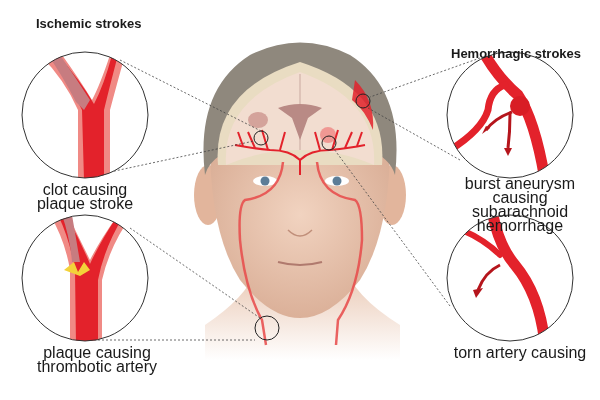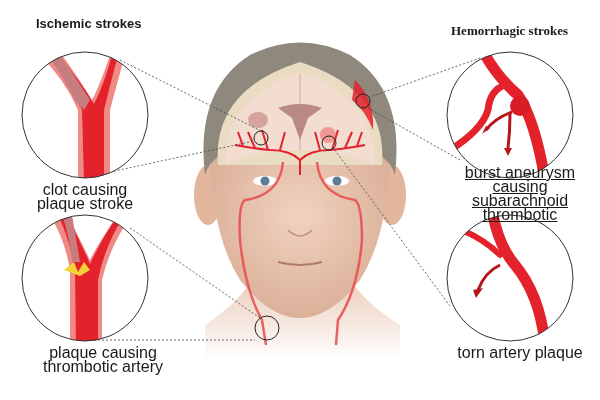--- a/index.html
+++ b/index.html
@@ -138,29 +138,29 @@
       <path d="M492 210 Q498 245 515 265 Q540 295 545 345" stroke="#e3222b" stroke-width="11" fill="none" stroke-linecap="round"></path>
       <path d="M462 230 Q485 240 500 255" stroke="#e3222b" stroke-width="6" fill="none" stroke-linecap="round"></path>
       <path d="M500 265 Q485 272 478 290" stroke="#b5151c" stroke-width="3" fill="none"></path>
       <path d="M473 290 L483 288 L476 298 Z" fill="#b5151c"></path>
     </g>
     <circle cx="510" cy="278" r="63" fill="none" stroke="#333" stroke-width="1"></circle>
   </g>
 </svg>
 
 <div class="heading" style="left:36px; top:16px;">Ischemic strokes</div>
-<div class="heading" style="left:451px; top:23px;font-family:Liberation Serif, serif;">Hemorrhagic strokes</div>
+<div class="heading" style="left:451px; top:46px;">Hemorrhagic strokes</div>
 
 <div class="caption" style="left:10px; top:183px; width:150px;">
   <div>clot causing</div>
   <div>plaque stroke</div>
 </div>
-<div class="caption" style="left:28px; top:346px; width:150px;">
+<div class="caption" style="left:22px; top:346px; width:150px;">
   <div>plaque causing</div>
   <div>thrombotic artery</div>
 </div>
-<div class="caption" style="left:440px; top:166px; width:160px;text-decoration:underline;">
+<div class="caption" style="left:440px; top:177px; width:160px;">
   <div>burst aneurysm causing</div>
-  <div>subarachnoid thrombotic</div>
+  <div>subarachnoid hemorrhage</div>
 </div>
 <div class="caption" style="left:440px; top:346px; width:160px;">
-  <div>torn artery plaque</div>
+  <div>torn artery causing</div>
 </div>
 
 </body></html>

